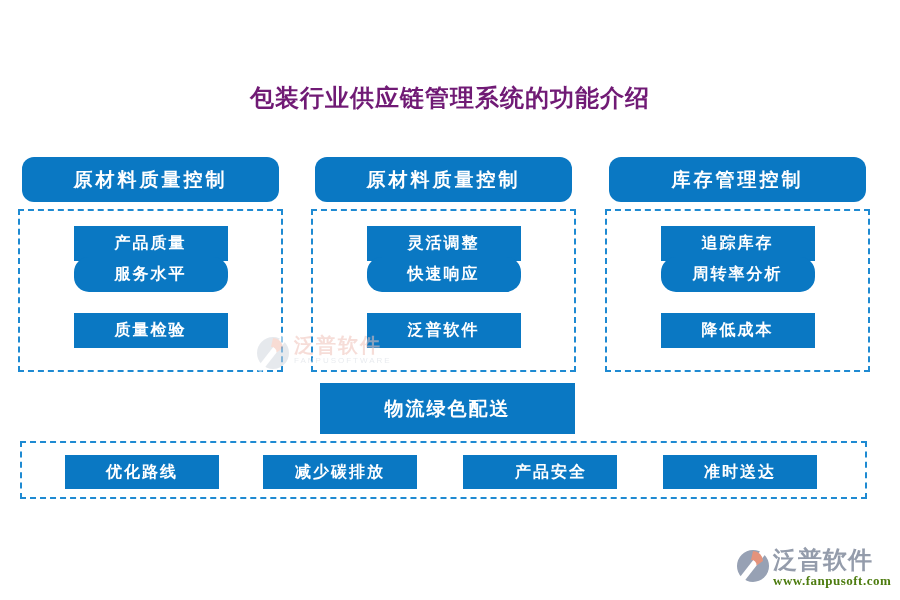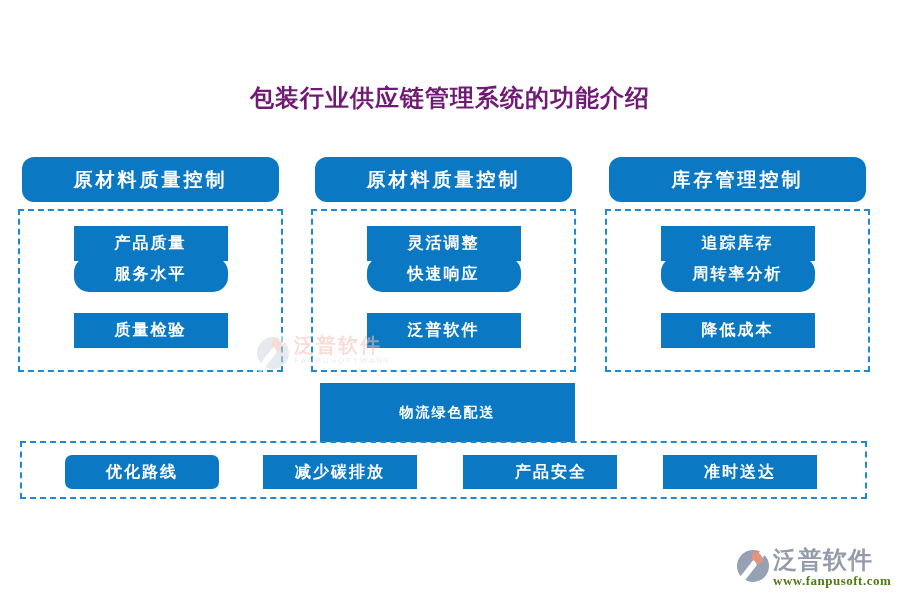--- a/index.html
+++ b/index.html
@@ -29,31 +29,31 @@
   }
   .item-box {
     position:absolute; left:50%; transform:translateX(-50%);
     width:154px; height:35px; background:#0a78c3; color:#ffffff;
     font-size:16px; font-weight:bold; letter-spacing:2px;
     display:flex; align-items:center; justify-content:center;
   }
   .row-1 { top:15px; } .row-2 { top:46px;border-radius:15px; } .row-3 { top:102px; }
   
   .bottom-header {
-    position:absolute; left:320px; top:383px; width:255px; height:59px;
-    background:#0a78c3; color:#ffffff; font-size:14px; font-weight:bold;
+    position:absolute; left:320px; top:383px; width:255px; height:51px;
+    background:#0a78c3; color:#ffffff; font-size:19px; font-weight:bold;
     letter-spacing:2px; display:flex; align-items:center; justify-content:center;
   }
   .bottom-dashed {
     position:absolute; left:20px; top:441px; width:847px; height:58px;
     border:2px dashed #1e8ad2; background:transparent;
   }
   .b-item { height:34px; transform:none; }
   .b-item.item-box { left:auto; }
-  .b-1 { left:43px !important; top:12px;border-radius:7px; }
+  .b-1 { left:43px !important; top:12px; }
   .b-2 { left:241px !important; top:12px; }
   .b-3 { left:441px !important; top:12px;padding-left:22px; }
   .b-4 { left:641px !important; top:12px; }
   
   .wm-center {
     position:absolute; left:256px; top:334px; display:flex; align-items:flex-start;
     gap:4px; opacity:0.55; pointer-events:none;
   }
   .wm-center .wm-text-cn {
     font-size:20px; font-weight:bold; color:#f0c3ba; letter-spacing:2px; line-height:22px;

